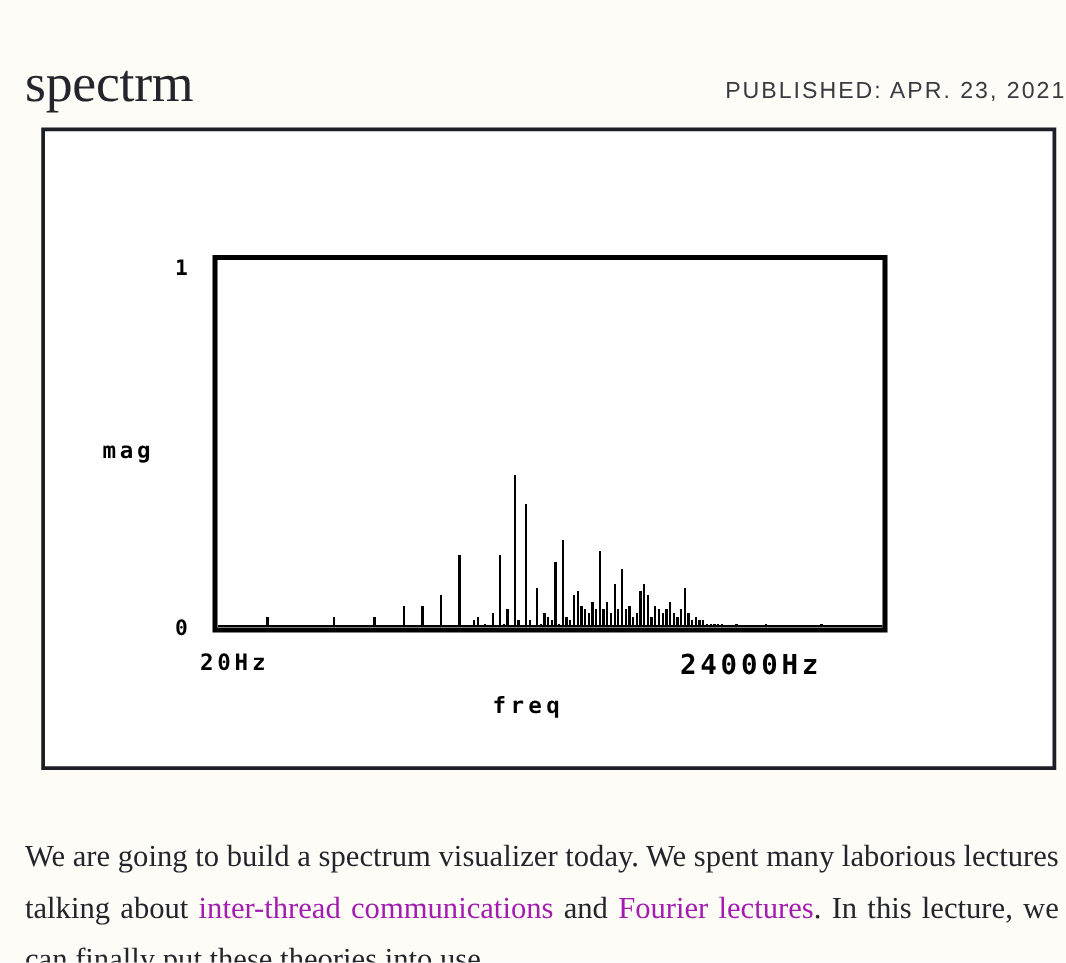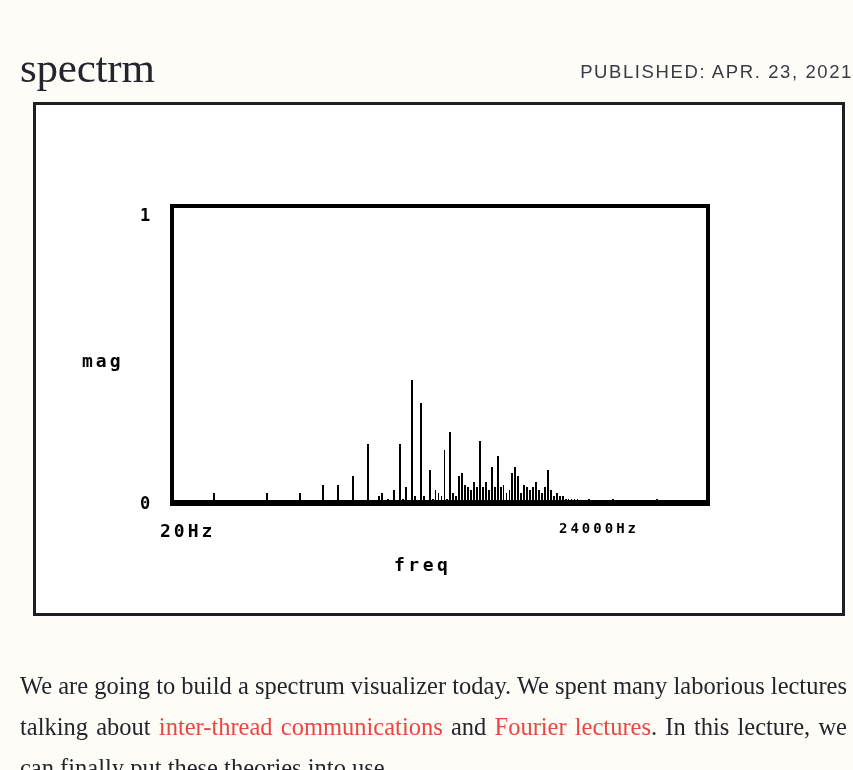--- a/index.html
+++ b/index.html
@@ -93,40 +93,40 @@
     -webkit-font-smoothing: none;
     font-smooth: never;
     white-space: nowrap;
   }
   .y-top   { left: 104px; top: 100px;  font-size: 17px; }
   .y-bot   { left: 104px; top: 388px;  font-size: 17px; }
   .y-axis-title {
     left: 46px; top: 245px; font-size: 18px; letter-spacing: 3px;
   }
   .x-left  { left: 124px; top: 415px; font-size: 18px; letter-spacing: 3px; }
-  .x-right { left: 523px; top: 415px; font-size: 14px; letter-spacing: 3px; }
+  .x-right { left: 508px; top: 415px; font-size: 22px; letter-spacing: 3px; }
   .x-axis-title {
     left: 358px; top: 449px; font-size: 18px; letter-spacing: 3.5px;
   }
 
   
   .body-copy {
     position: absolute;
     left: 20px;
     top: 640px;
     width: 827px;
     font-family: "Liberation Serif", serif;
     font-size: 24.5px;
     line-height: 41px;
     color: #24242c;
     text-align: justify;
   }
   .body-copy a,
   .link {
-    color: #ef4444;
+    color: #a21caf;
     text-decoration: none;
     cursor: pointer;
   }
 </style>
 </head>
 <body>
 
 <div class="page">
 
   <h1 class="article-title">spectrm</h1>

